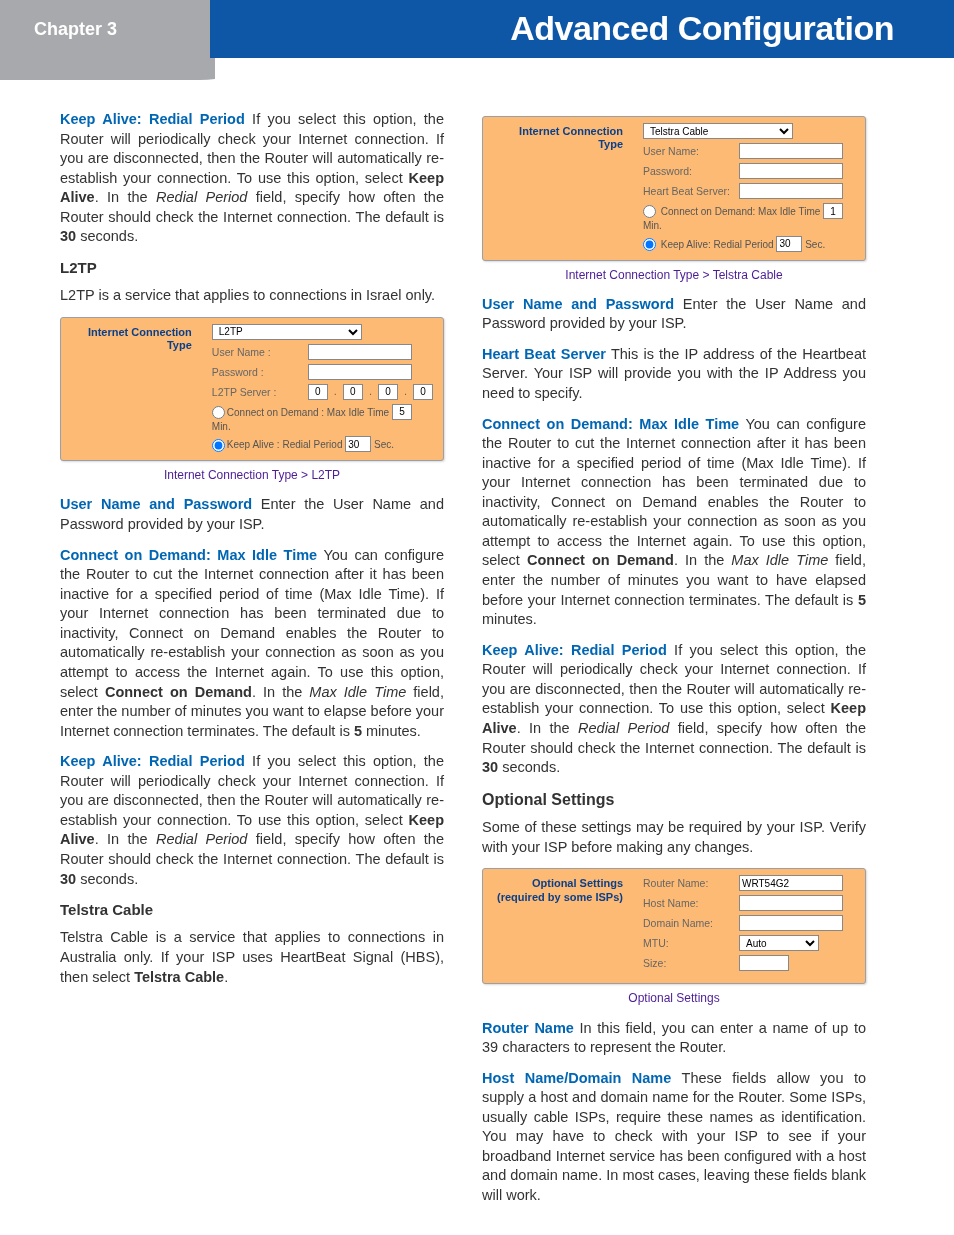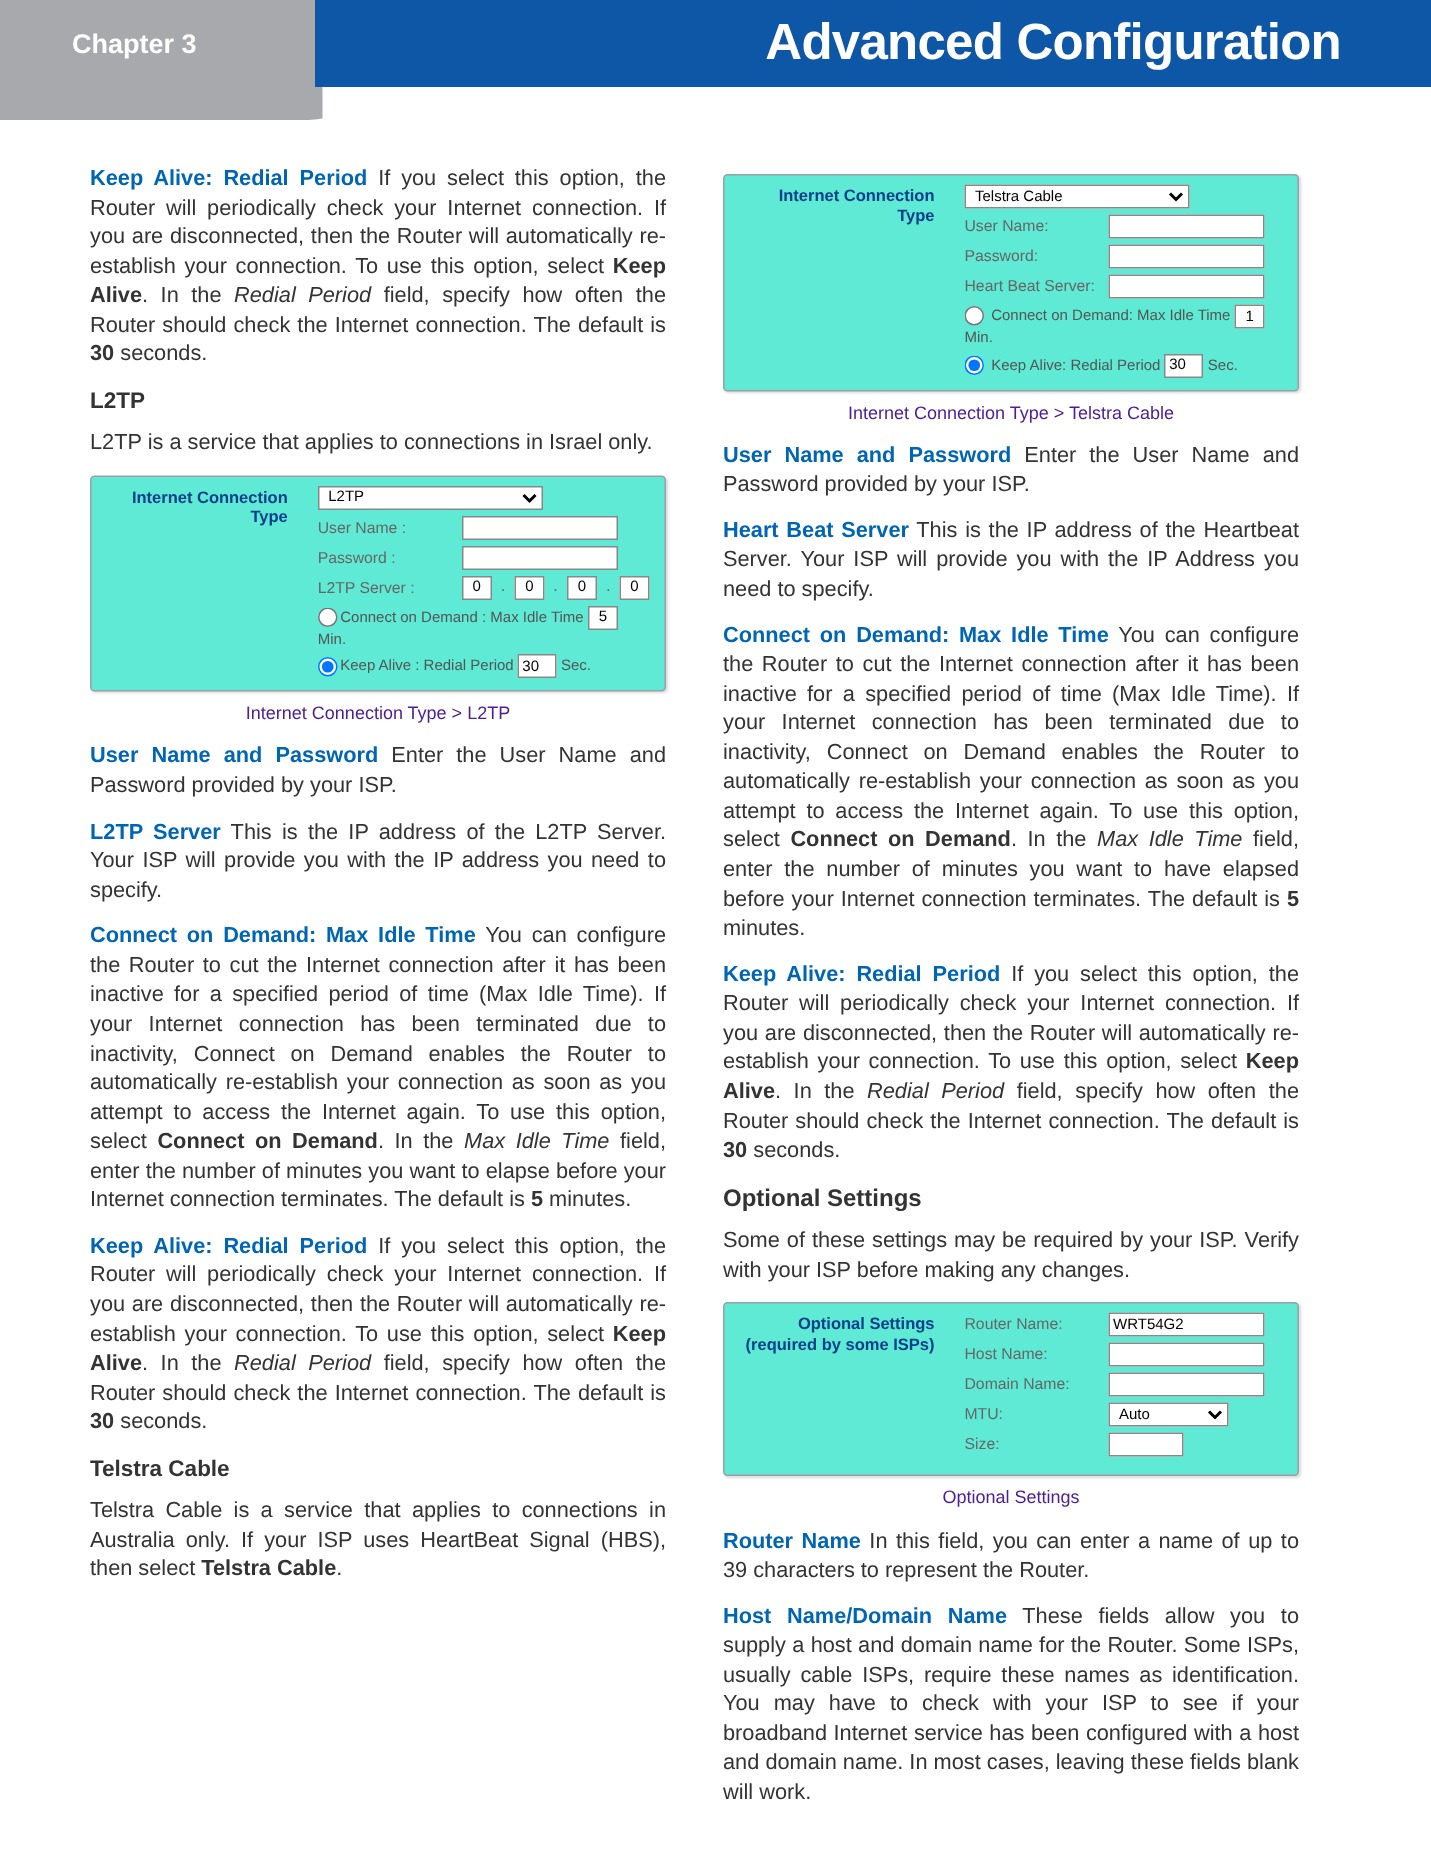--- a/index.html
+++ b/index.html
@@ -11,21 +11,21 @@
     background: #fff;
     font-size: 14.5px;
     line-height: 1.35;
   }
   .header {
     height: 58px;
     background: linear-gradient(to right, #a7a9ac 0%, #a7a9ac 22%, #0e57a6 22%, #0e57a6 100%);
     display: flex;
     align-items: center;
     justify-content: space-between;
-    padding: 0 60px 0 48px;
+    padding: 0 60px 0 34px;
     color: #fff;
   }
   .chapter {
     font-weight: bold;
     font-size: 18px;
     color: #fff;
   }
   .title {
     font-family: Liberation Sans, sans-serif;
     font-weight: 900;
@@ -77,21 +77,21 @@
     font-weight: bold;
     font-size: 16px;
     margin-top: 10px;
     margin-bottom: 8px;
     color: #333;
   }
   .shot-wrap { margin: 6px 0 4px; }
   .shot {
     border: 1px solid #9aa0a6;
     border-radius: 3px;
-    background: #5eead4;
+    background: #fdba74;
     box-shadow: 1px 1px 2px rgba(0,0,0,0.15);
     display: flex;
     font-size: 11px;
     color: #666;
   }
   .shot .left {
     width: 150px;
     padding: 8px 10px;
     text-align: right;
     color: #0a3f8a;
@@ -185,23 +185,20 @@
           <div class="radio-row"><input type="radio" checked="" style=""><span>Keep Alive : Redial Period</span> <input type="text" class="sm" value="30" style=""> <span>Sec.</span></div>
         </div>
       </div>
     </div>
     <div class="caption">Internet Connection Type &gt; L2TP</div>
 
     <p>
       <span class="blue">User Name and Password</span><span>  Enter the User Name and Password provided by your ISP.</span>
     </p>
 
-    <p>
-      <span class="blue">L2TP Server</span><span>  This is the IP address of the L2TP Server. Your ISP will provide you with the IP address you need to specify.</span>
-    </p>
 
     <p>
       <span class="blue">Connect on Demand: Max Idle Time</span><span>  You can configure the Router to cut the Internet connection after it has been inactive for a specified period of time (Max Idle Time). If your Internet connection has been terminated due to inactivity, Connect on Demand enables the Router to automatically re-establish your connection as soon as you attempt to access the Internet again. To use this option, select </span><b>Connect on Demand</b><span>. In the </span><i>Max Idle Time</i><span> field, enter the number of minutes you want to elapse before your Internet connection terminates. The default is </span><b>5</b><span> minutes.</span>
     </p>
 
     <p>
       <span class="blue">Keep Alive: Redial Period</span><span>  If you select this option, the Router will periodically check your Internet connection. If you are disconnected, then the Router will automatically re-establish your connection. To use this option, select </span><b>Keep Alive</b><span>. In the </span><i>Redial Period</i><span> field, specify how often the Router should check the Internet connection. The default is </span><b>30</b><span> seconds.</span>
     </p>
 
     <h4>Telstra Cable</h4>

